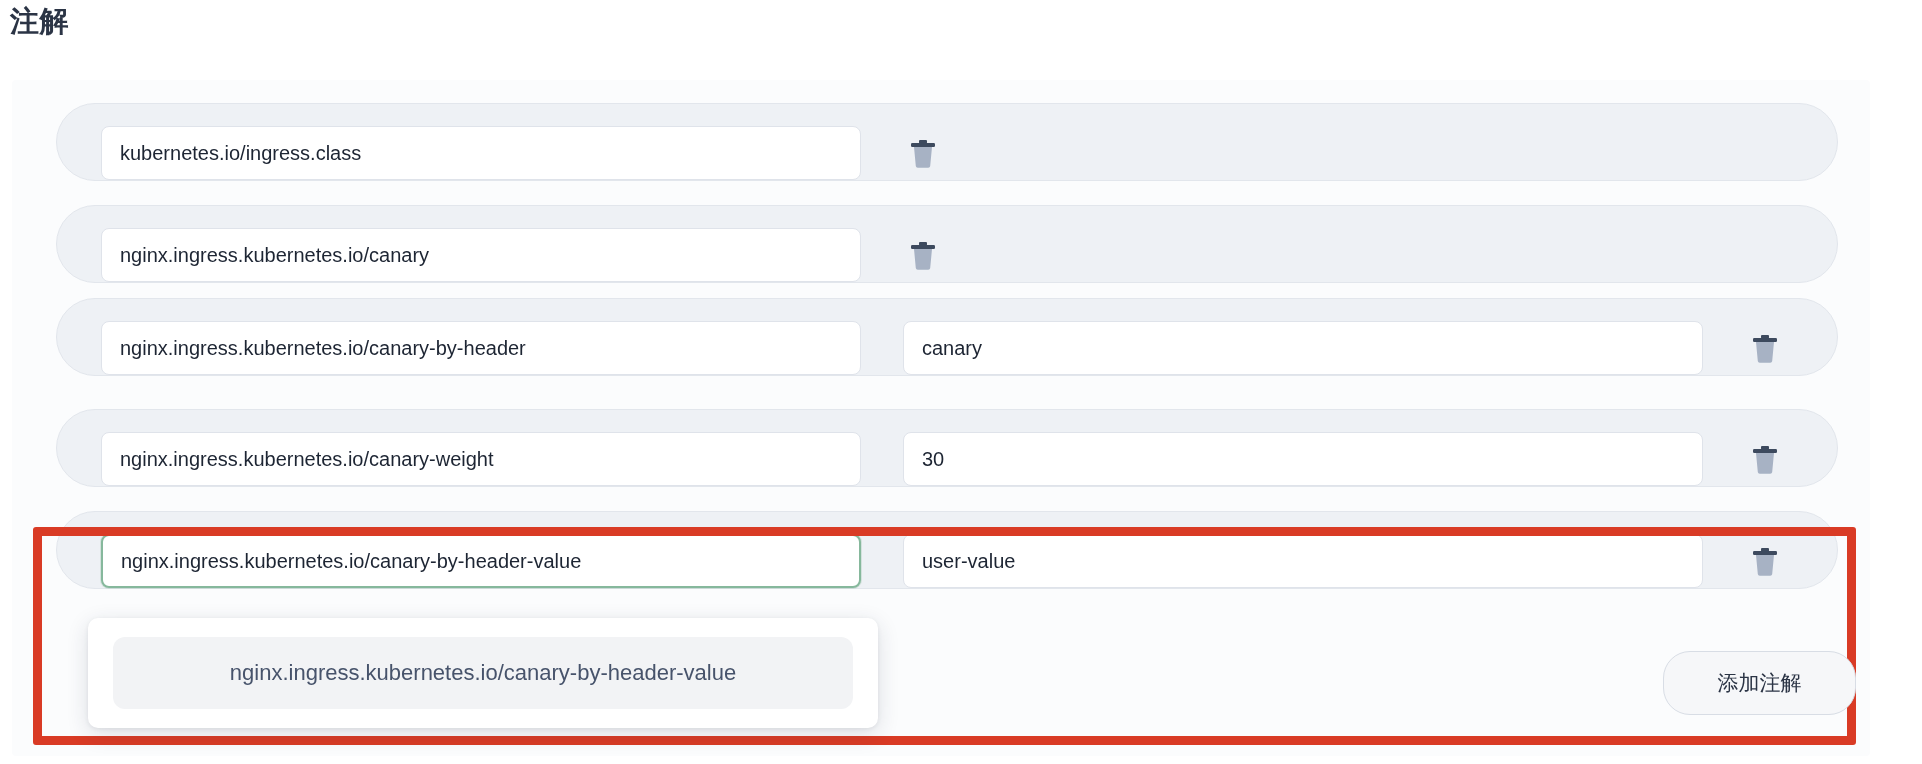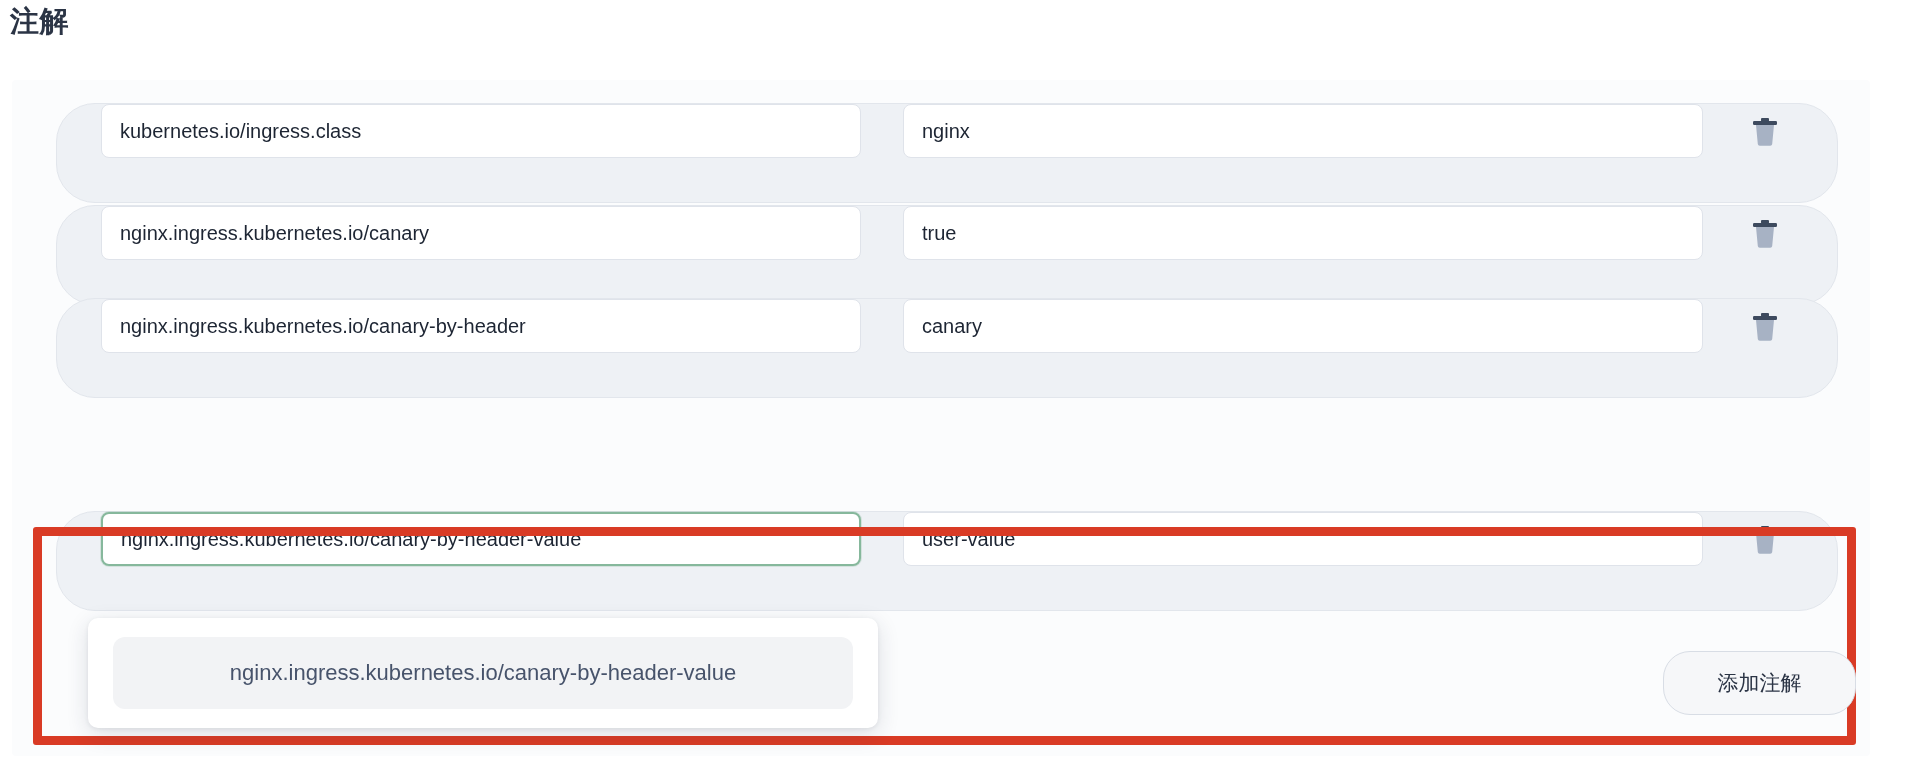--- a/index.html
+++ b/index.html
@@ -32,26 +32,26 @@
     height: 676px;
     background: #fbfcfd;
     border-radius: 4px;
   }
 
   
   .annotation-row {
     position: absolute;
     left: 44px;
     width: 1782px;
-    height: 100px;
+    height: 78px;
     background: #eef1f5;
     border: 1px solid #e2e6ec;
     border-radius: 39px;
     display: flex;
-    align-items: flex-start;
+    align-items: flex-end;
   }
 
   .annotation-row.is-highlighted {
     background: #eef1f5;
   }
 
   .key-input, .value-input {
     height: 54px;
     background: #ffffff;
     border: 1px solid #dfe3ea;
@@ -153,33 +153,31 @@
 </style>
 </head>
 <body>
 
 <div id="page-title">注解</div>
 
 <div id="annotations-panel">
 
   <div class="annotation-row" style="top:23px;">
     <input class="key-input" type="text" value="kubernetes.io/ingress.class" style="">
-    <input class="value-input" type="text" value="nginx" style="">
     <button class="delete-btn">
       <svg class="trash-icon" width="26" height="30" viewBox="0 0 26 30">
         <rect x="1" y="5" width="24" height="4" rx="1.2" fill="#3d4a5e"></rect>
         <rect x="9" y="2" width="8" height="3.5" rx="1" fill="#3d4a5e"></rect>
         <path d="M4 9 h18 l-1.8 19 a2 2 0 0 1 -2 1.8 h-10.4 a2 2 0 0 1 -2 -1.8 Z" fill="#a7b2c4"></path>
       </svg>
     </button>
   </div>
 
   <div class="annotation-row" style="top:125px;">
     <input class="key-input" type="text" value="nginx.ingress.kubernetes.io/canary" style="">
-    <input class="value-input" type="text" value="true" style="">
     <button class="delete-btn">
       <svg class="trash-icon" width="26" height="30" viewBox="0 0 26 30">
         <rect x="1" y="5" width="24" height="4" rx="1.2" fill="#3d4a5e"></rect>
         <rect x="9" y="2" width="8" height="3.5" rx="1" fill="#3d4a5e"></rect>
         <path d="M4 9 h18 l-1.8 19 a2 2 0 0 1 -2 1.8 h-10.4 a2 2 0 0 1 -2 -1.8 Z" fill="#a7b2c4"></path>
       </svg>
     </button>
   </div>
 
   <div class="annotation-row" style="top:218px;">
@@ -187,20 +185,31 @@
     <input class="value-input" type="text" value="canary" style="">
     <button class="delete-btn">
       <svg class="trash-icon" width="26" height="30" viewBox="0 0 26 30">
         <rect x="1" y="5" width="24" height="4" rx="1.2" fill="#3d4a5e"></rect>
         <rect x="9" y="2" width="8" height="3.5" rx="1" fill="#3d4a5e"></rect>
         <path d="M4 9 h18 l-1.8 19 a2 2 0 0 1 -2 1.8 h-10.4 a2 2 0 0 1 -2 -1.8 Z" fill="#a7b2c4"></path>
       </svg>
     </button>
   </div>
 
+  <div class="annotation-row" style="top:329px;">
+    <input class="key-input" type="text" value="nginx.ingress.kubernetes.io/canary-weight" style="">
+    <input class="value-input" type="text" value="30" style="">
+    <button class="delete-btn">
+      <svg class="trash-icon" width="26" height="30" viewBox="0 0 26 30">
+        <rect x="1" y="5" width="24" height="4" rx="1.2" fill="#3d4a5e"></rect>
+        <rect x="9" y="2" width="8" height="3.5" rx="1" fill="#3d4a5e"></rect>
+        <path d="M4 9 h18 l-1.8 19 a2 2 0 0 1 -2 1.8 h-10.4 a2 2 0 0 1 -2 -1.8 Z" fill="#a7b2c4"></path>
+      </svg>
+    </button>
+  </div>
 
   <div class="annotation-row is-highlighted" style="top:431px;">
     <input class="key-input focused" type="text" value="nginx.ingress.kubernetes.io/canary-by-header-value" style="">
     <input class="value-input" type="text" value="user-value" style="">
     <button class="delete-btn">
       <svg class="trash-icon" width="26" height="30" viewBox="0 0 26 30">
         <rect x="1" y="5" width="24" height="4" rx="1.2" fill="#3d4a5e"></rect>
         <rect x="9" y="2" width="8" height="3.5" rx="1" fill="#3d4a5e"></rect>
         <path d="M4 9 h18 l-1.8 19 a2 2 0 0 1 -2 1.8 h-10.4 a2 2 0 0 1 -2 -1.8 Z" fill="#a7b2c4"></path>
       </svg>

